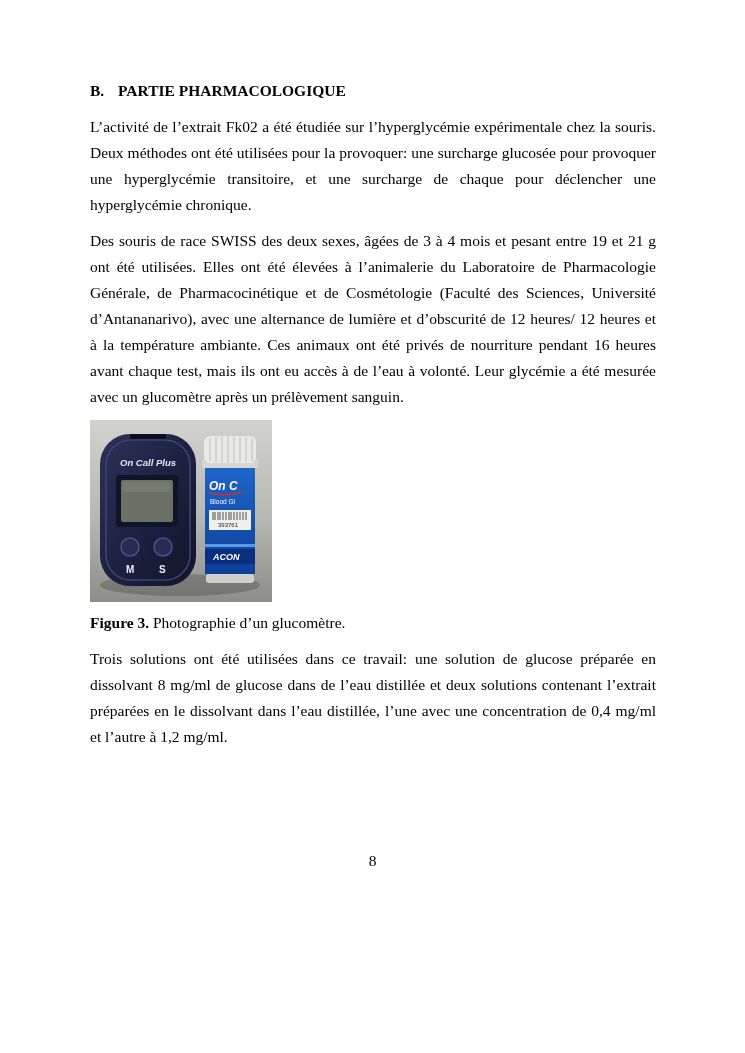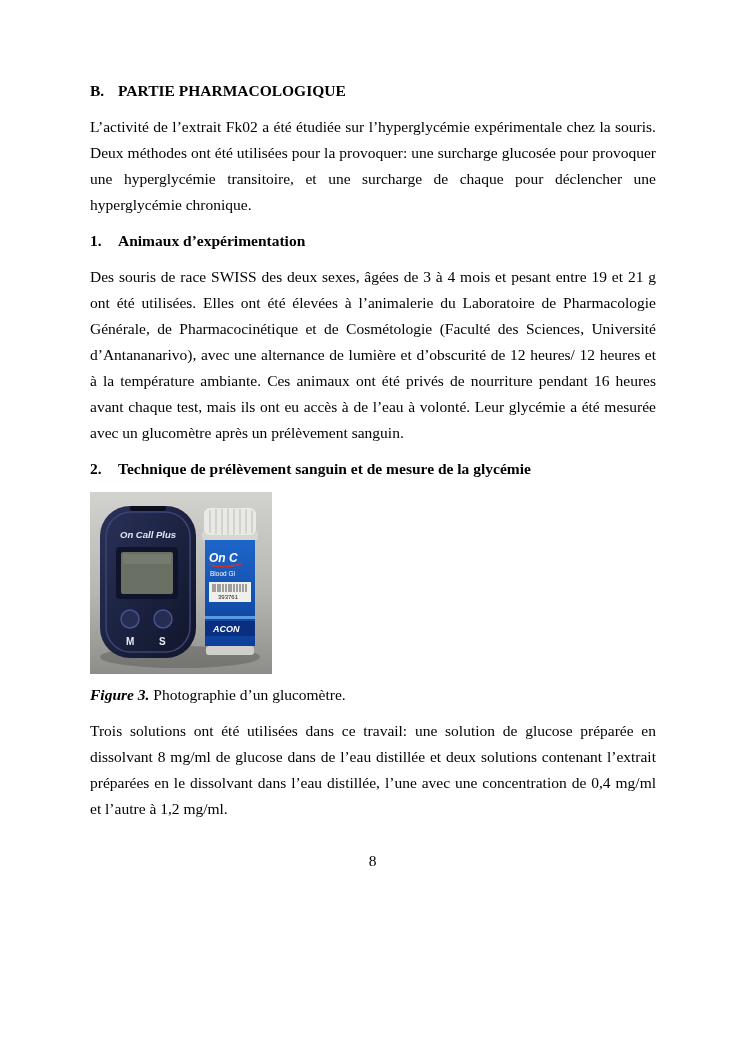--- a/index.html
+++ b/index.html
@@ -35,46 +35,44 @@
   }
   .figure-block {
     margin: 8px 0 8px 0;
     text-decoration: underline;
   }
   .caption {
     font-size: 15.5px;
     line-height: 26px;
     margin-bottom: 10px;
   }
-  .caption .caption-label { font-weight: bold; font-style: italic; }
+  .caption .caption-label { font-weight: bold; }
   .page-number {
     position: absolute;
     bottom: 66px;
     left: 0;
     width: 100%;
     text-align: center;
     font-size: 15.5px;
     line-height: 26px;
   }
   .photo-frame { display: block; }
 </style>
 </head>
 <body>
 
 <div class="page">
 
   <h2 class="heading"><span class="marker">B.</span><span>PARTIE PHARMACOLOGIQUE</span></h2>
 
   <p class="body-text">L’activité de l’extrait Fk02 a été étudiée sur l’hyperglycémie expérimentale chez la souris. Deux méthodes ont été utilisées pour la provoquer: une surcharge glucosée pour provoquer une hyperglycémie transitoire, et une surcharge de chaque pour déclencher une hyperglycémie chronique.</p>
 
-  <h2 class="heading"><span class="marker">1.</span><span>Animaux d’expérimentation</span></h2>
 
   <p class="body-text">Des souris de race SWISS des deux sexes, âgées de 3 à 4 mois et pesant entre 19 et 21 g ont été utilisées. Elles ont été élevées à l’animalerie du Laboratoire de Pharmacologie Générale, de Pharmacocinétique et de Cosmétologie (Faculté des Sciences, Université d’Antananarivo), avec une alternance de lumière et d’obscurité de 12 heures/ 12 heures et à la température ambiante. Ces animaux ont été privés de nourriture pendant 16 heures avant chaque test,  mais ils ont eu accès à de l’eau à volonté. Leur glycémie a été mesurée avec un glucomètre après un prélèvement sanguin.</p>
 
-  <h2 class="heading"><span class="marker">2.</span><span>Technique de prélèvement sanguin et de mesure de la glycémie</span></h2>
 
 
   <figure class="figure-block">
     <svg class="photo-frame" width="182" height="182" viewBox="0 0 182 182" aria-hidden="true">
       <defs>
         <linearGradient id="bgGrad" x1="0" y1="0" x2="0" y2="1">
           <stop offset="0" stop-color="#d2d2ce"></stop>
           <stop offset="0.55" stop-color="#b6b6b2"></stop>
           <stop offset="1" stop-color="#8d8d89"></stop>
         </linearGradient>

